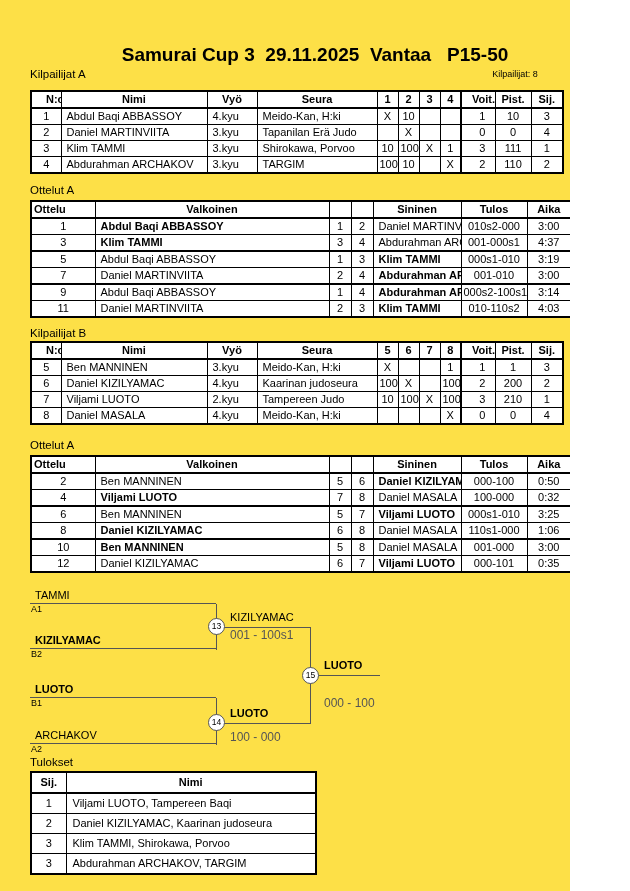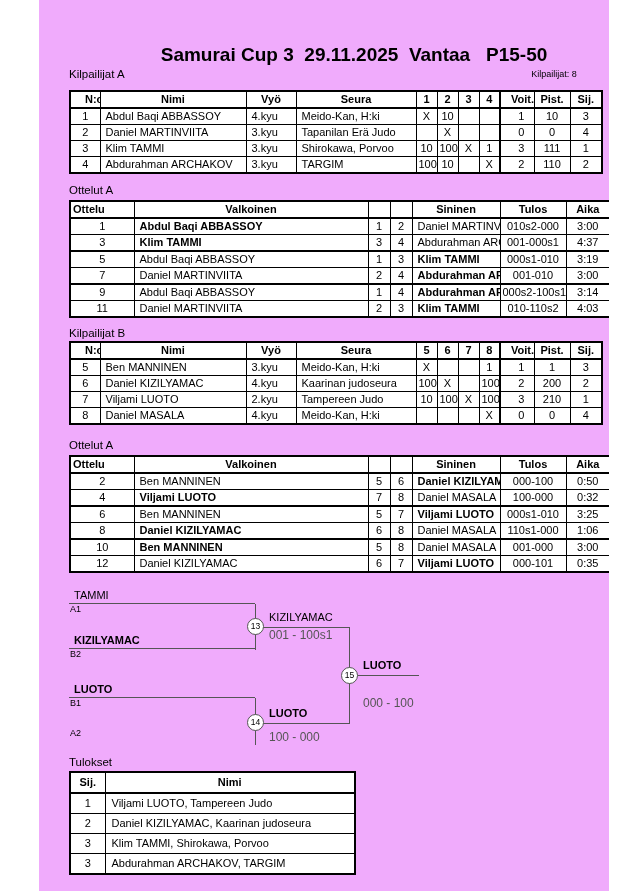--- a/index.html
+++ b/index.html
@@ -1,17 +1,17 @@
 <!DOCTYPE html>
 <html><head>
 <meta charset="utf-8">
 <style>
   html,body{margin:0;padding:0;background:#fff;}
-  .page{position:relative;width:570px;height:891px;background:#f0abfc;color:#000;
-        font-family:"Liberation Sans",sans-serif;overflow:hidden;margin-left:39px;}
+  .page{position:relative;width:570px;height:891px;background:#fde047;color:#000;
+        font-family:"Liberation Sans",sans-serif;overflow:hidden;}
   .abs{position:absolute;}
   .page-title{top:44px;left:0;width:630px;text-align:center;font-size:19px;font-weight:bold;white-space:pre;}
   .sec-title{font-size:11.5px;font-weight:normal;text-align:left;}
   .competitors{top:69px;left:430px;width:170px;text-align:center;font-size:9px;}
 
   table{border-collapse:collapse;border:2px solid #000;table-layout:fixed;background:#fff;}
   th,td{border:1px solid #000;font-size:11px;height:15px;line-height:15px;padding:0 2px;
         text-align:center;overflow:hidden;white-space:nowrap;}
   th{border-bottom:2px solid #000;font-weight:bold;}
   .b{font-weight:bold;}
@@ -389,20 +389,21 @@
     </div>
     <div class="slot" style="left:30px;top:633px;">
       <div class="slot-name b">KIZILYAMAC</div>
       <div class="slot-seed">B2</div>
     </div>
     <div class="slot" style="left:30px;top:682px;">
       <div class="slot-name b">LUOTO</div>
       <div class="slot-seed">B1</div>
     </div>
     <div class="slot" style="left:30px;top:728px;">
+      <div class="slot-name">ARCHAKOV</div>
       <div class="slot-seed">A2</div>
     </div>
 
     <div class="vline" style="left:216px;top:604px;height:46px;"></div>
     <div class="vline" style="left:216px;top:698px;height:47px;"></div>
     <div class="vline" style="left:310px;top:627px;height:97px;"></div>
     <div class="hline" style="left:216px;top:627px;width:95px;"></div>
     <div class="hline" style="left:216px;top:723px;width:95px;"></div>
     <div class="hline" style="left:310px;top:675px;width:70px;"></div>
 
@@ -426,21 +427,21 @@
       </colgroup>
     <thead>
         <tr>
           <th>Sij.</th>
           <th>Nimi</th>
         </tr>
       </thead>
     <tbody>
         <tr>
           <td>1</td>
-          <td>Viljami LUOTO, Tampereen Judo</td>
+          <td>Viljami LUOTO, Tampereen Baqi</td>
         </tr>
         <tr>
           <td>2</td>
           <td>Daniel KIZILYAMAC, Kaarinan judoseura</td>
         </tr>
         <tr>
           <td>3</td>
           <td>Klim TAMMI, Shirokawa, Porvoo</td>
         </tr>
         <tr>

